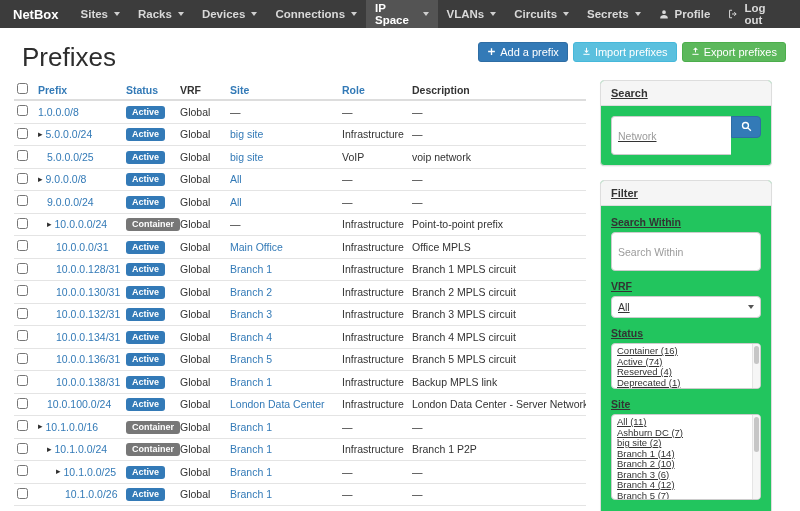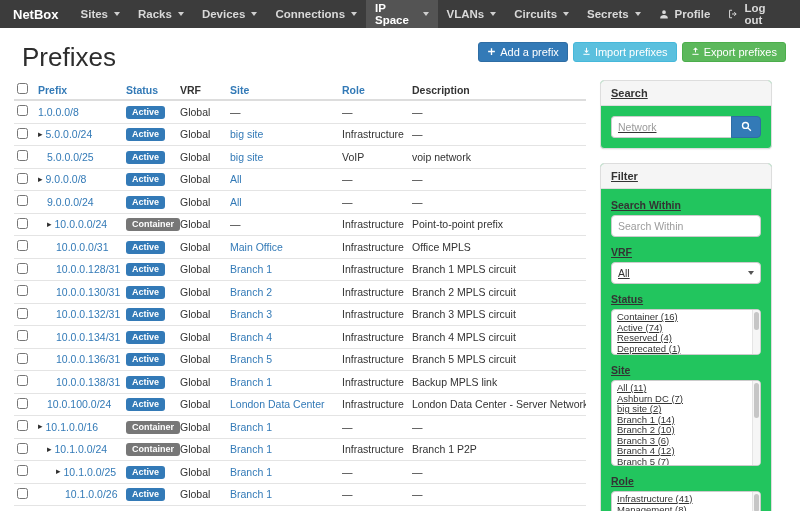--- a/index.html
+++ b/index.html
@@ -51,21 +51,21 @@
   .badge-active    { background:#337ab7; }
   .badge-container { background:#777777; }
 
   
   .sidebar { width:172px; flex:0 0 172px; margin-right:14px; }
   .panel { border:1px solid #ddd; border-radius:4px; margin-bottom:14px; background:#22c55e; box-shadow:0 1px 1px rgba(0,0,0,.05);text-decoration:underline; }
   .panel-header { background:#f5f5f5; border-bottom:1px solid #ddd; border-radius:3px 3px 0 0;
                   padding:6px 10px; font-size:11px; font-weight:bold; color:#333; }
   .panel-body { padding:10px; }
   .input-group { display:flex; }
-  .input { width:100%; height:22px; border:1px solid #ccc; border-radius:4px; padding:1px 6px;
+  .input { width:100%; height:39px; border:1px solid #ccc; border-radius:4px; padding:1px 6px;
            font-size:10.5px; font-family:inherit; color:#555; min-width:0; }
   .input::placeholder { color:#9b9b9b; }
   .input.group-left { border-radius:4px 0 0 4px; border-right:none; flex:1; }
   .search-btn { width:30px; height:22px; flex:0 0 30px; background:#337ab7; border:1px solid #2e6da4;
                 border-radius:0 4px 4px 0; display:flex; align-items:center; justify-content:center; cursor:pointer; }
   .filter-label { font-size:10.5px; font-weight:bold; margin:9px 0 4px; }
   .filter-label:first-child { margin-top:0; }
   .select { height:22px; border:1px solid #ccc; border-radius:4px; background:#fff; display:flex;
             align-items:center; justify-content:space-between; padding:0 6px; font-size:10.5px; cursor:pointer; }
   .sel-caret { width:0; height:0; border-left:3.5px solid transparent; border-right:3.5px solid transparent; border-top:4px solid #555; }

